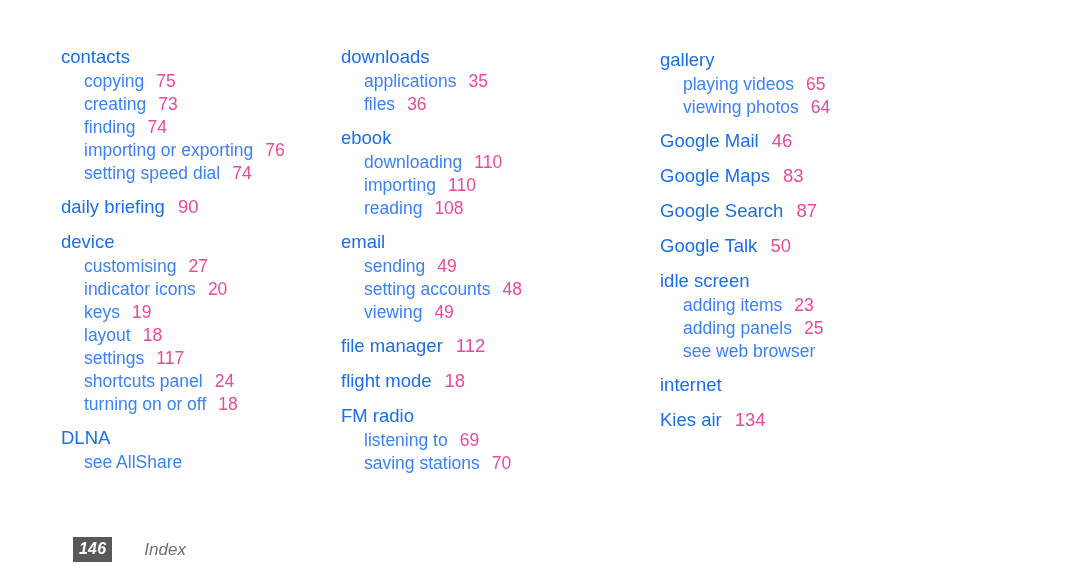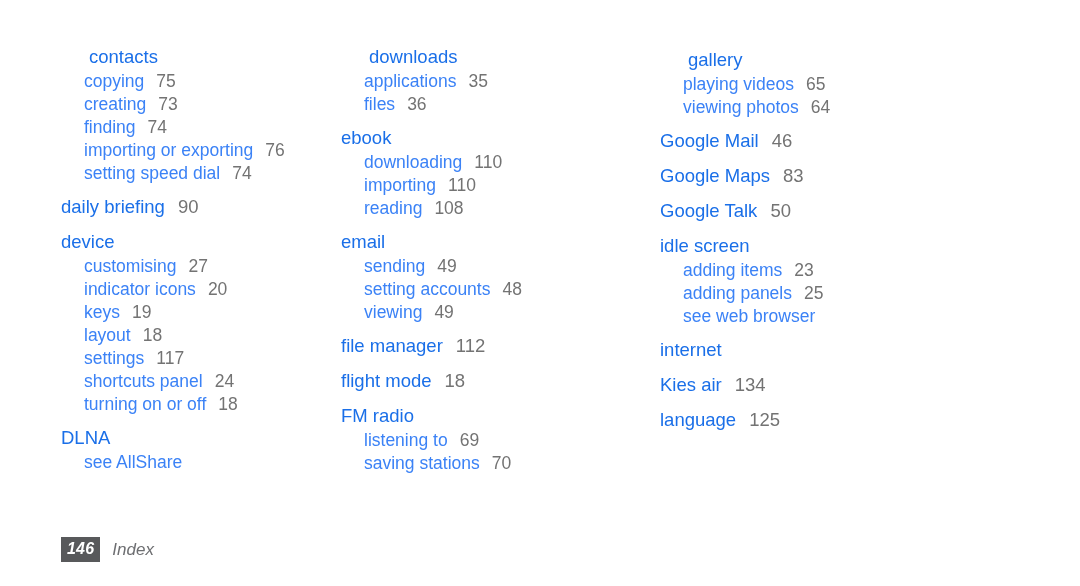--- a/index.html
+++ b/index.html
@@ -47,59 +47,59 @@
   .entry {
     white-space: nowrap;
   }
 
   .entry.heading {
     margin-top: 9px;
     line-height: 25px;
   }
   .entry.heading:first-child {
     margin-top: 0;
-    margin-left: 28px;
   }
 
   .entry.sub {
     margin-top: 0;
     line-height: 23px;
     padding-left: 23px;
   }
 
   .label {
     color: #3b82f6;
     font-size: 17.5px;
   }
   .heading .label {
     color: #1a6fe8;
     font-size: 18.5px;
   }
 
   .page-no {
-    color: #737373;
+    color: #ec4899;
     font-size: 17.5px;
     margin-left: 12px;
   }
   .heading .page-no {
     font-size: 18.5px;
     margin-left: 13px;
   }
   .page-no:empty {
     display: none;
     margin-left: 0;
   }
 
   
   .footer {
     position: absolute;
-    left: 61px;
+    left: 73px;
     bottom: 24px;
     display: flex;
     align-items: center;
+    gap: 20px;
   }
   .folio-badge {
     background: #58595b;
     color: #ffffff;
     font-size: 16px;
     font-style: italic;
     font-weight: bold;
     line-height: 1;
     padding: 4px 6px 5px 6px;
     letter-spacing: 0.2px;
@@ -153,28 +153,28 @@
         <div class="entry heading"><span class="label">FM radio</span></div>
         <div class="entry sub"><span class="label">listening to</span><span class="page-no">69</span></div>
         <div class="entry sub"><span class="label">saving stations</span><span class="page-no">70</span></div>
       </div>
     <div class="column col-3">
         <div class="entry heading"><span class="label">gallery</span></div>
         <div class="entry sub"><span class="label">playing videos</span><span class="page-no">65</span></div>
         <div class="entry sub"><span class="label">viewing photos</span><span class="page-no">64</span></div>
         <div class="entry heading"><span class="label">Google Mail</span><span class="page-no">46</span></div>
         <div class="entry heading"><span class="label">Google Maps</span><span class="page-no">83</span></div>
+        <div class="entry heading"><span class="label">Google Search</span><span class="page-no">87</span></div>
         <div class="entry heading"><span class="label">Google Talk</span><span class="page-no">50</span></div>
         <div class="entry heading"><span class="label">idle screen</span></div>
         <div class="entry sub"><span class="label">adding items</span><span class="page-no">23</span></div>
         <div class="entry sub"><span class="label">adding panels</span><span class="page-no">25</span></div>
         <div class="entry sub"><span class="label">see web browser</span></div>
         <div class="entry heading"><span class="label">internet</span></div>
         <div class="entry heading"><span class="label">Kies air</span><span class="page-no">134</span></div>
-        <div class="entry heading"><span class="label">language</span><span class="page-no">125</span></div>
       </div>
   </div>
 
   <div class="footer">
     <span class="folio-badge">146</span>
     <span class="folio-label">Index</span>
   </div>
 
 </div>
 

